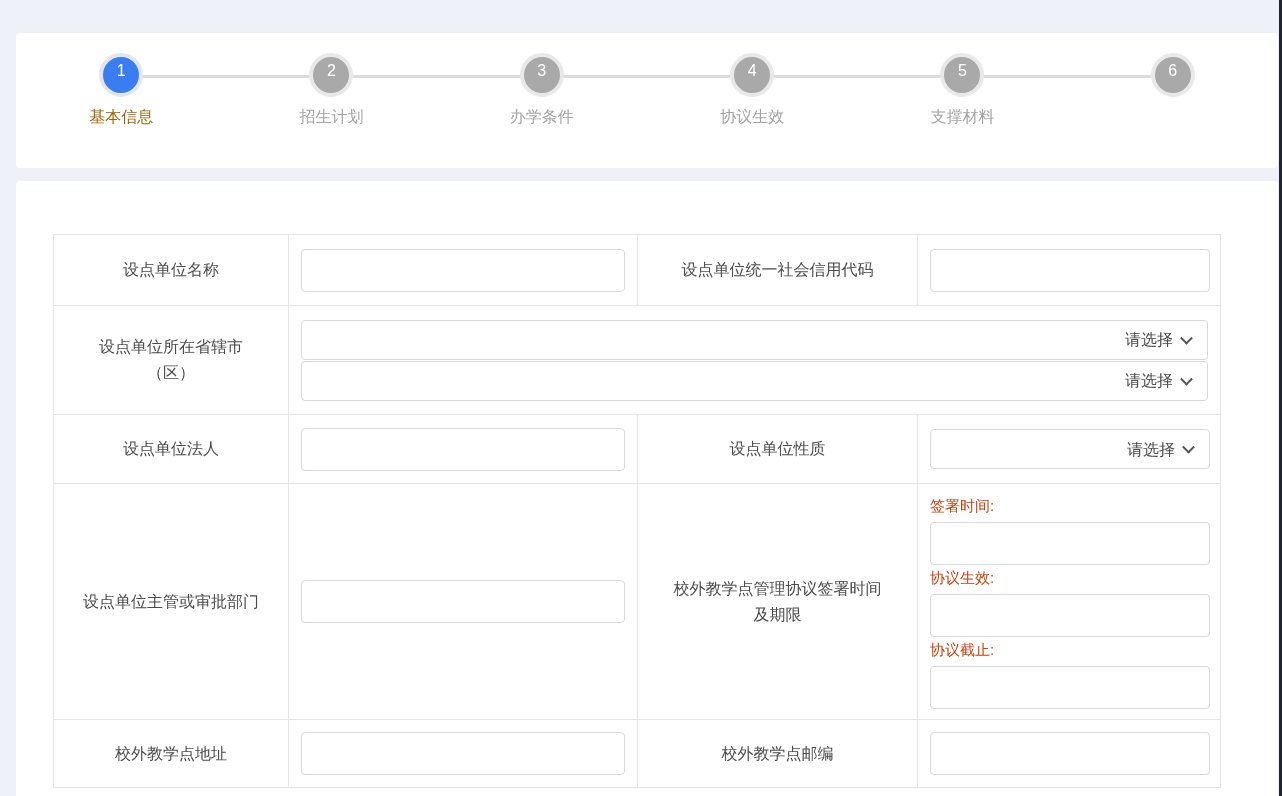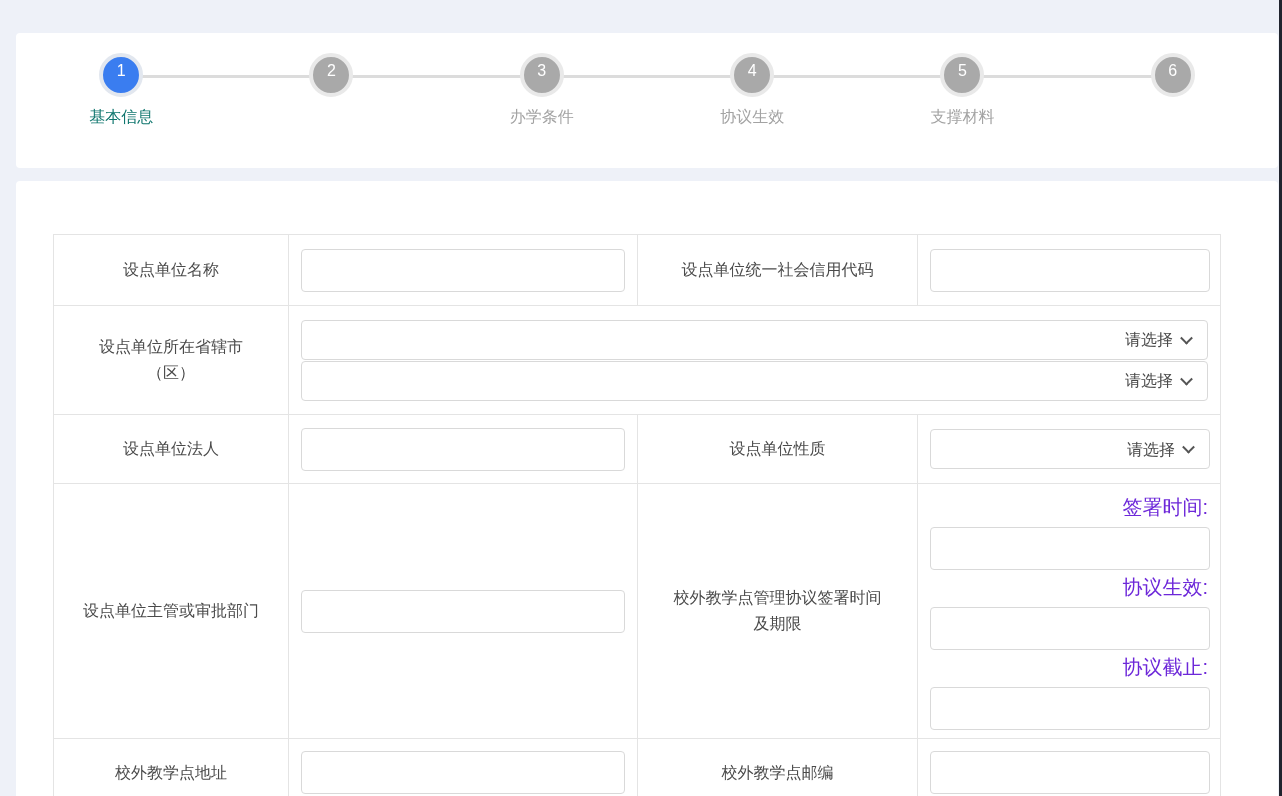--- a/index.html
+++ b/index.html
@@ -30,21 +30,21 @@
   }
   .step { flex:1; text-align:center; position:relative; z-index:2; cursor:pointer; }
   .step-circle {
     width:36px; height:36px; border-radius:50%; margin:0 auto;
     background:#a9a9a9; border:4px solid #e9e9e9;
     color:#ffffff; font-size:16px; line-height:28px; text-align:center;
     box-sizing:content-box;
   }
   .step.active .step-circle { background:#3a7df0; border-color:#e2e7ef; }
   .step-label { margin-top:10px; font-size:16px; color:#a3a3a3; }
-  .step.active .step-label { color:#0f766e; }
+  .step.active .step-label { color:#a16207; }
 
   
   .form-table {
     position:absolute; left:37px; top:53px;
     border-collapse:collapse; table-layout:fixed; width:1167px;
     background:#fff;
   }
   .form-table td {
     border:1px solid #e4e4e4; vertical-align:middle; text-align:center;
     font-size:16px; color:#4a4a4a; padding:6px 12px;
@@ -67,36 +67,37 @@
   }
   .chevron {
     position:absolute; right:17px; top:50%; width:9px; height:9px;
     border-right:2px solid #555; border-bottom:2px solid #555;
     transform:translateY(-70%) rotate(45deg); pointer-events:none;
   }
   .province-cell { padding:6px 13px; }
   .province-cell .sel-wrap + .sel-wrap { margin-top:1px; }
 
   .agree-cell { padding:14px 11px 12px; }
-  .sub-label { font-size:20px; color:#6d28d9; text-align:right; margin:4px 0 6px; }
+  .sub-label { font-size:15px; color:#c2410c; text-align:left; margin:4px 0 6px; }
   .agree-cell .txt-input { margin-bottom:2px; }
 </style>
 </head>
 <body>
 
 <div class="card card-steps">
   <div class="steps">
     <div class="connector"></div>
 
     <div class="step active">
       <div class="step-circle">1</div>
       <div class="step-label">基本信息</div>
     </div>
     <div class="step">
       <div class="step-circle">2</div>
+      <div class="step-label">招生计划</div>
     </div>
     <div class="step">
       <div class="step-circle">3</div>
       <div class="step-label">办学条件</div>
     </div>
     <div class="step">
       <div class="step-circle">4</div>
       <div class="step-label">协议生效</div>
     </div>
     <div class="step">

